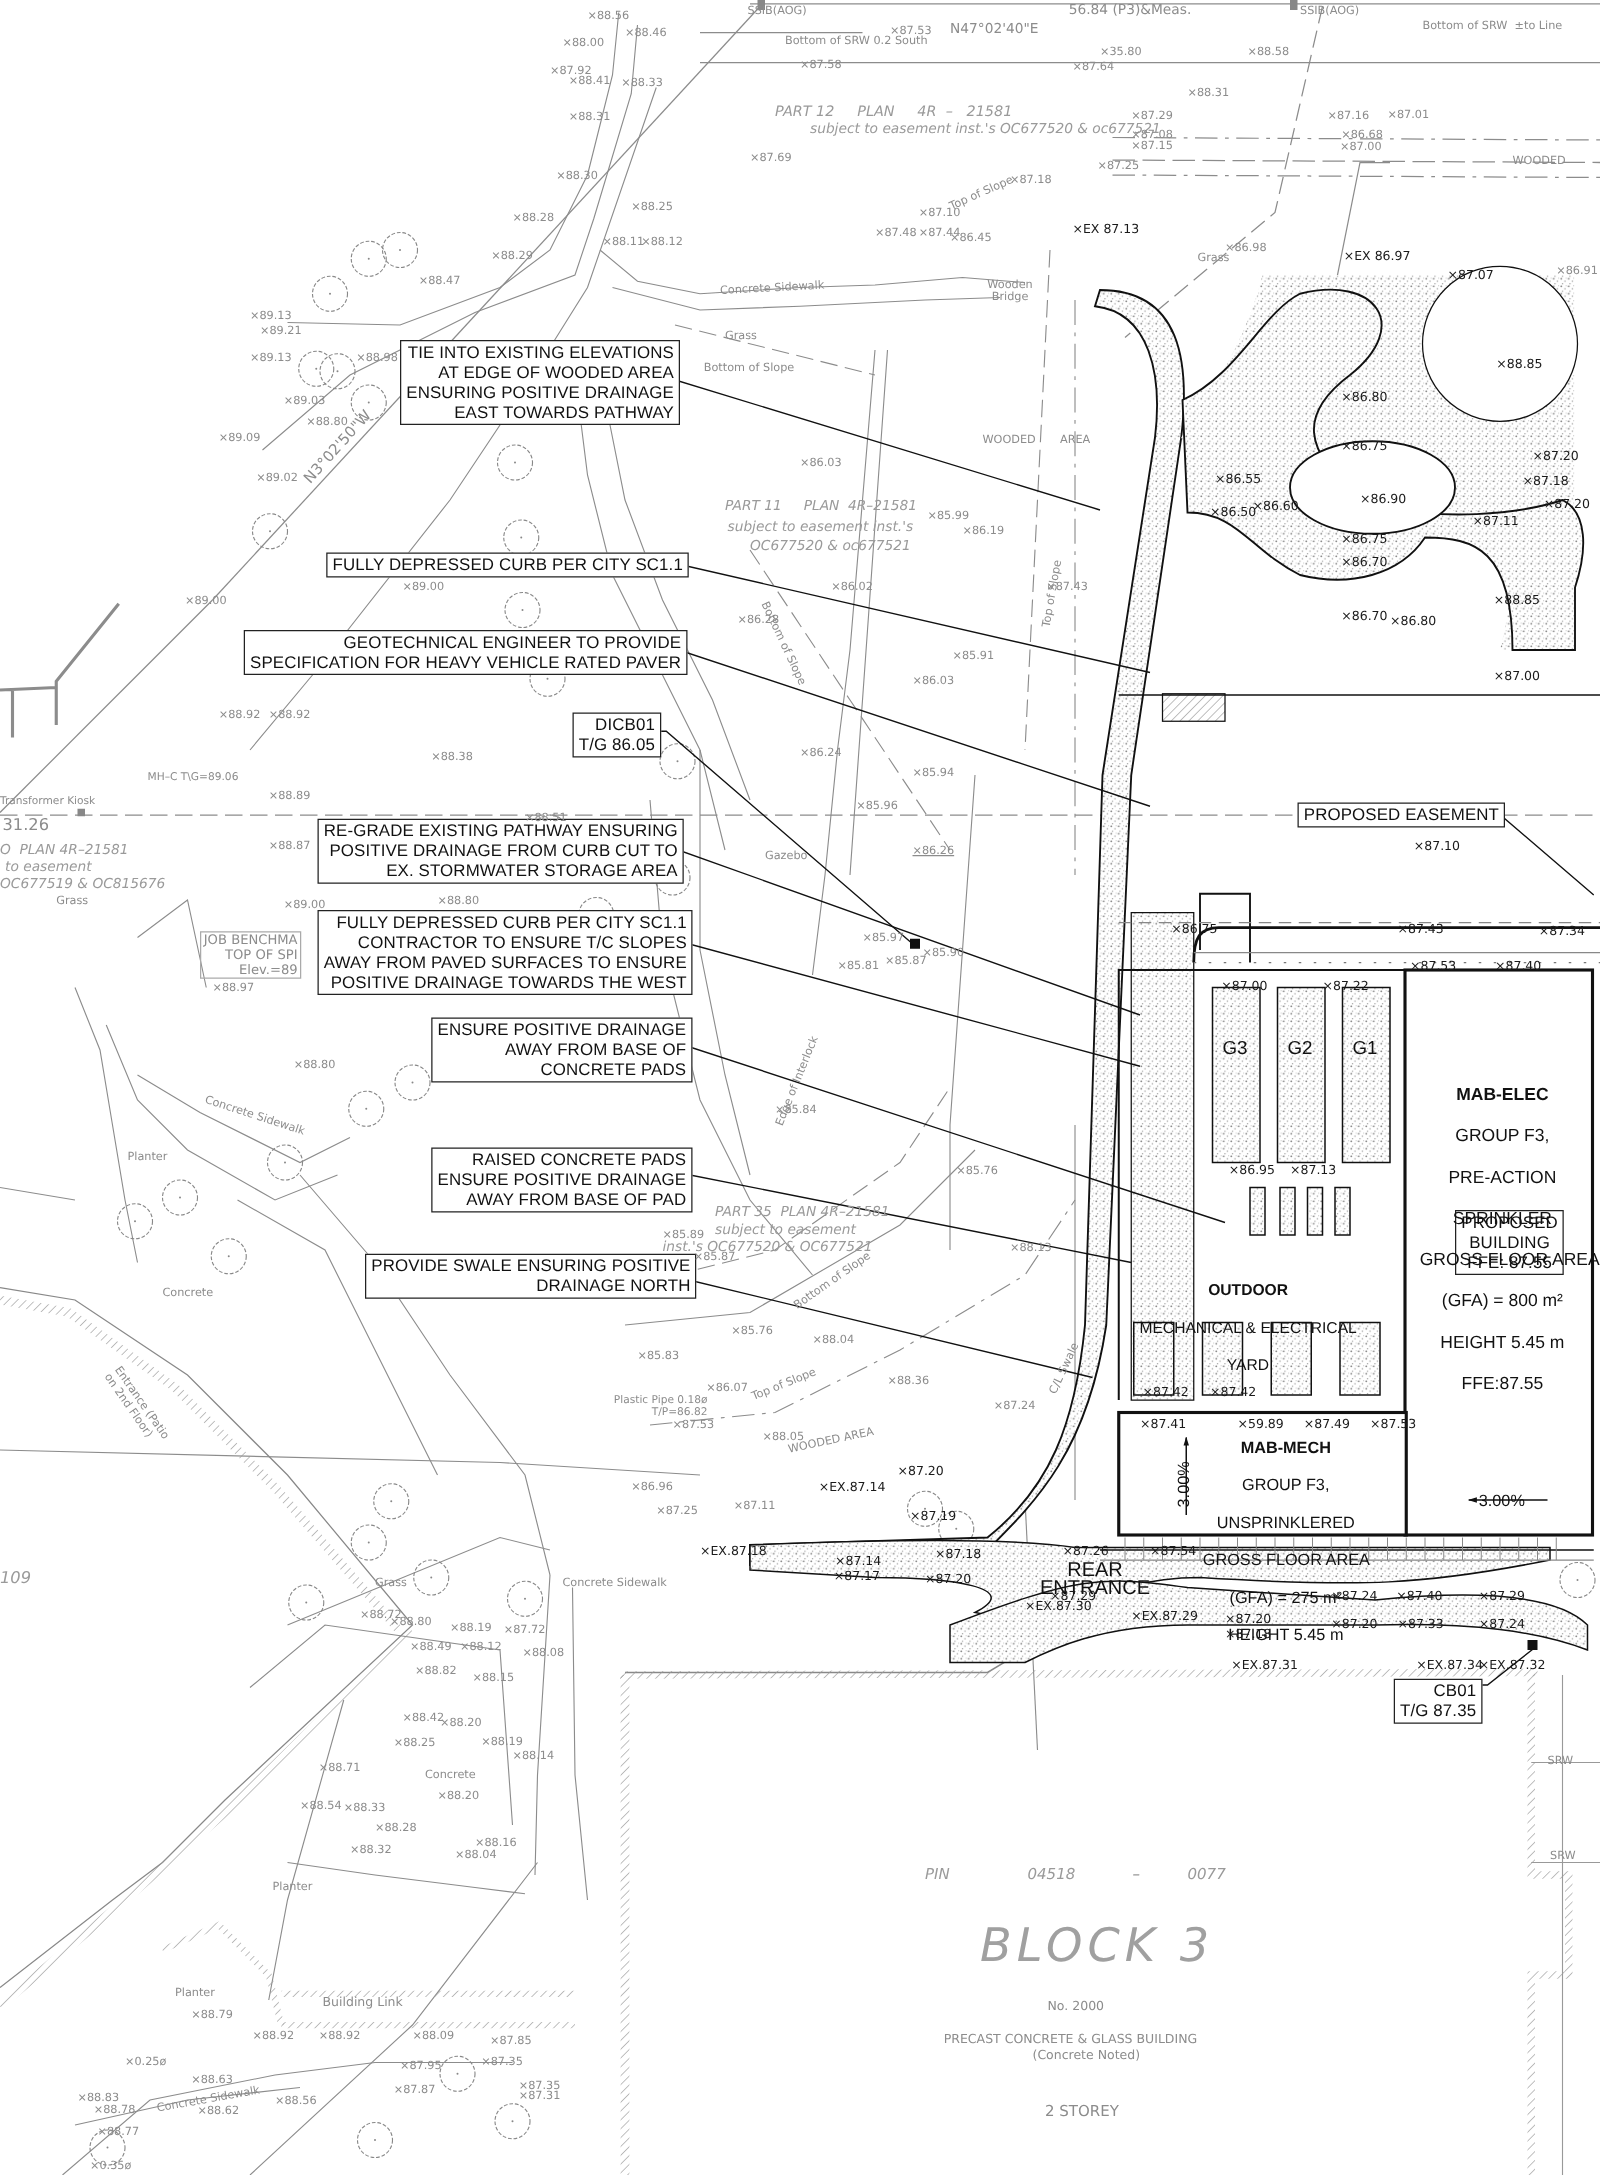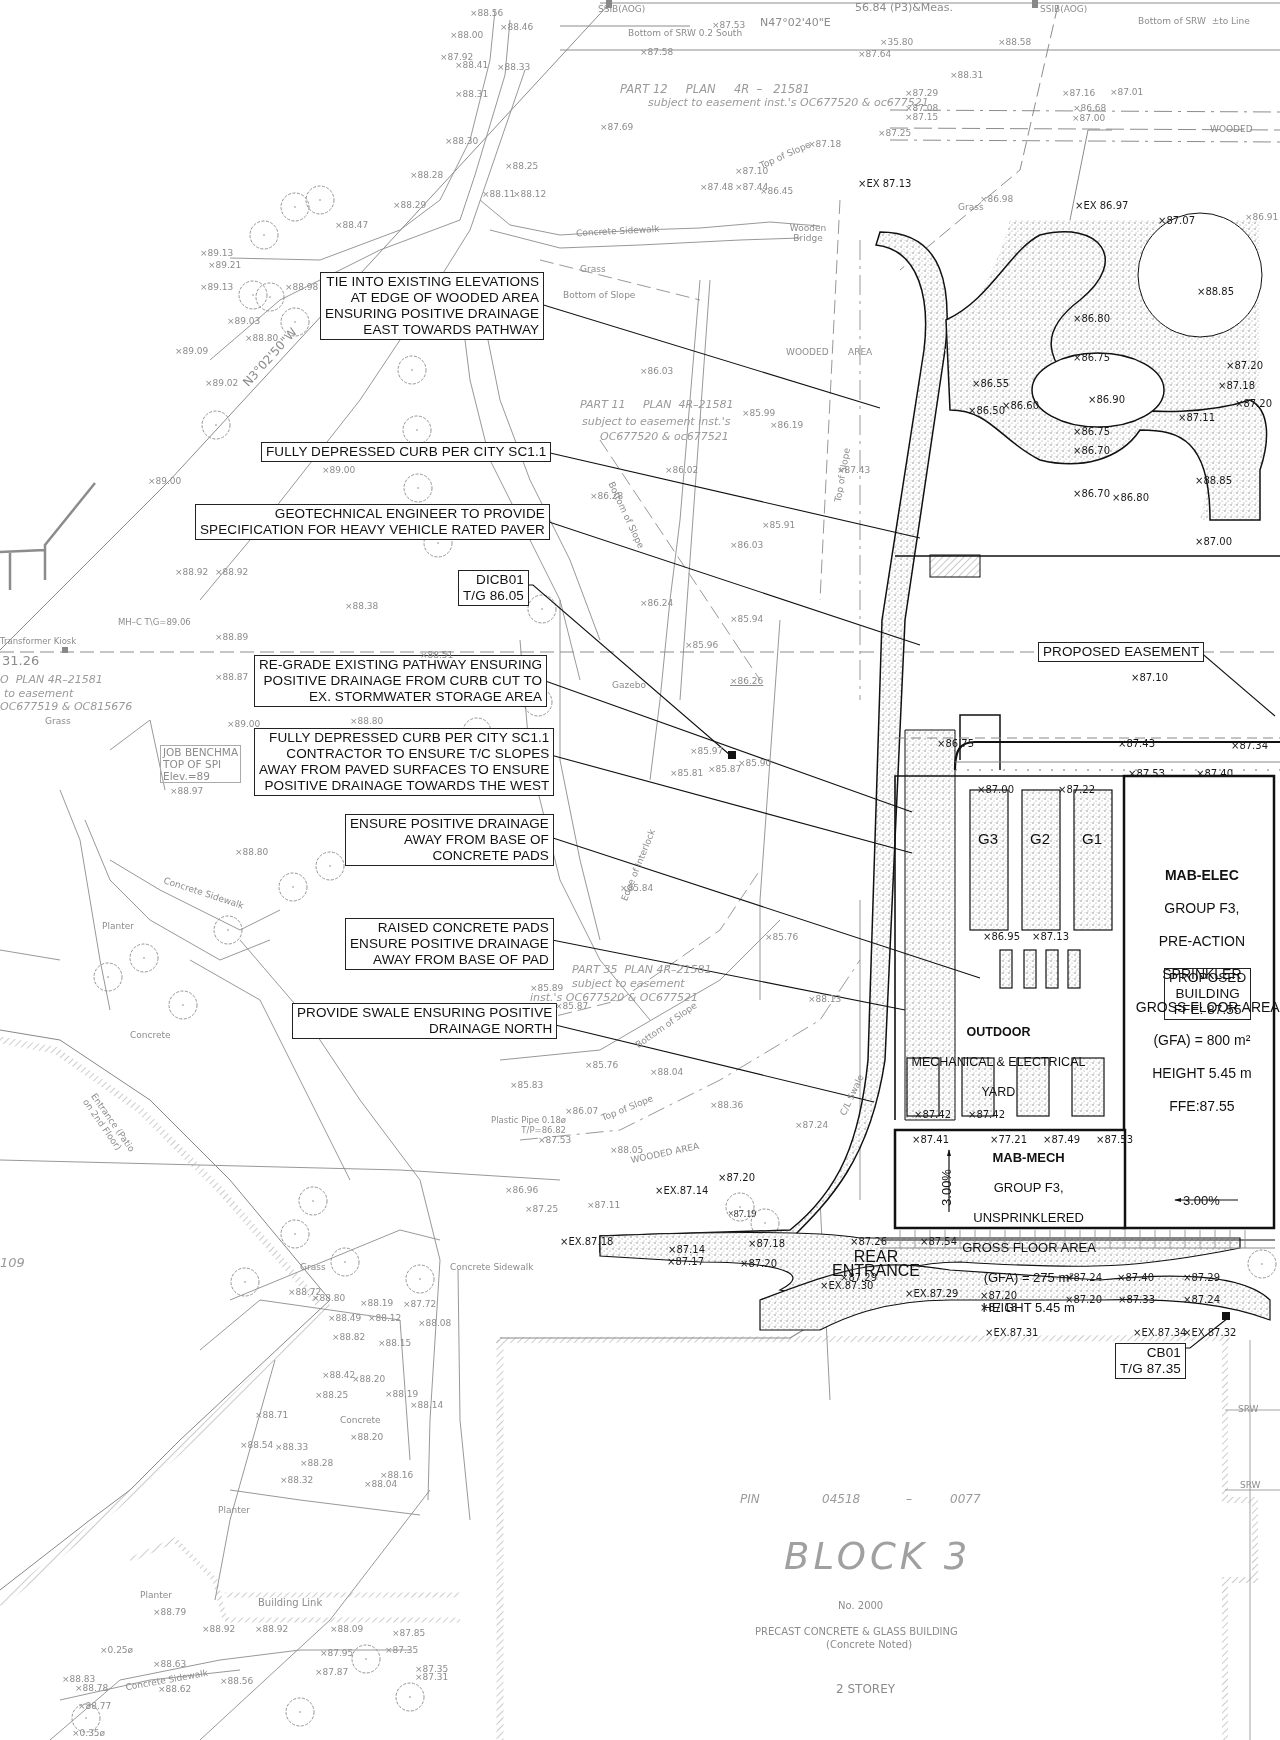--- a/index.html
+++ b/index.html
@@ -340,21 +340,21 @@
 
 <div class="lbl" style="left:978px;top:830px;font-size:15px;">G3</div>
 <div class="lbl" style="left:1030px;top:830px;font-size:15px;">G2</div>
 <div class="lbl" style="left:1082px;top:830px;font-size:15px;">G1</div>
 
 <div class="lbl" style="left:832px;top:1250px;font-size:16px;line-height:14px;">REAR
 ENTRANCE</div>
 <div class="lbl" style="left:928px;top:1180px;font-size:13px;transform:rotate(-90deg);">3.00%</div>
 <div class="lbl" style="left:1183px;top:1193px;font-size:13px;">3.00%</div>
 <div class="small" style="left:258px;top:1597px;font-size:10px;">Building Link</div>
-<div class="small" style="left:160px;top:745px;font-size:10.5px;line-height:12px;border:1px solid #aaa;padding:0 2px;">JOB BENCHMA
+<div class="small" style="left:160px;top:745px;font-size:10.5px;text-align:right;line-height:12px;border:1px solid #aaa;padding:0 2px;">JOB BENCHMA
 TOP OF SPI
 Elev.=89</div>
 
 <div class="small" style="left:786px;top:347px;">WOODED</div>
 <div class="small" style="left:848px;top:347px;">AREA</div>
 <div class="small" style="left:1210px;top:124px;">WOODED</div>
 <div class="small" style="left:630px;top:1148px;transform:rotate(-12deg);">WOODED AREA</div>
 <div class="small" style="left:958px;top:202px;">Grass</div>
 <div class="small" style="left:580px;top:264px;">Grass</div>
 <div class="small" style="left:45px;top:716px;">Grass</div>
@@ -538,28 +538,28 @@
     <div class="elev dark" style="left: 937px; top: 738px;">×86.75</div>
     <div class="elev dark" style="left: 1118px; top: 738px;">×87.43</div>
     <div class="elev dark" style="left: 1231px; top: 740px;">×87.34</div>
     <div class="elev dark" style="left: 1128px; top: 768px;">×87.53</div>
     <div class="elev dark" style="left: 1196px; top: 768px;">×87.40</div>
     <div class="elev dark" style="left: 977px; top: 784px;">×87.00</div>
     <div class="elev dark" style="left: 1058px; top: 784px;">×87.22</div>
     <div class="elev dark" style="left: 983px; top: 931px;">×86.95</div>
     <div class="elev dark" style="left: 1032px; top: 931px;">×87.13</div>
     <div class="elev dark" style="left: 912px; top: 1134px;">×87.41</div>
-    <div class="elev dark" style="left: 990px; top: 1134px;">×77.21</div>
+    <div class="elev dark" style="left: 990px; top: 1134px;">×59.89</div>
     <div class="elev dark" style="left: 1043px; top: 1134px;">×87.49</div>
     <div class="elev dark" style="left: 1096px; top: 1134px;">×87.53</div>
     <div class="elev dark" style="left: 914px; top: 1109px;">×87.42</div>
     <div class="elev dark" style="left: 968px; top: 1109px;">×87.42</div>
     <div class="elev dark" style="left: 655px; top: 1185px;">×EX.87.14</div>
     <div class="elev dark" style="left: 718px; top: 1172px;">×87.20</div>
-    <div class="elev dark" style="left: 728px; top: 1208px; font-family: Liberation Serif, serif;">×87.19</div>
+    <div class="elev dark" style="left: 728px; top: 1208px;">×87.19</div>
     <div class="elev dark" style="left: 560px; top: 1236px;">×EX.87.18</div>
     <div class="elev dark" style="left: 668px; top: 1244px;">×87.14</div>
     <div class="elev dark" style="left: 667px; top: 1256px;">×87.17</div>
     <div class="elev dark" style="left: 748px; top: 1238px;">×87.18</div>
     <div class="elev dark" style="left: 740px; top: 1258px;">×87.20</div>
     <div class="elev dark" style="left: 820px; top: 1280px;">×EX.87.30</div>
     <div class="elev dark" style="left: 905px; top: 1288px;">×EX.87.29</div>
     <div class="elev dark" style="left: 840px; top: 1272px;">×87.29</div>
     <div class="elev dark" style="left: 980px; top: 1290px;">×87.20</div>
     <div class="elev dark" style="left: 980px; top: 1302px;">×87.18</div>

